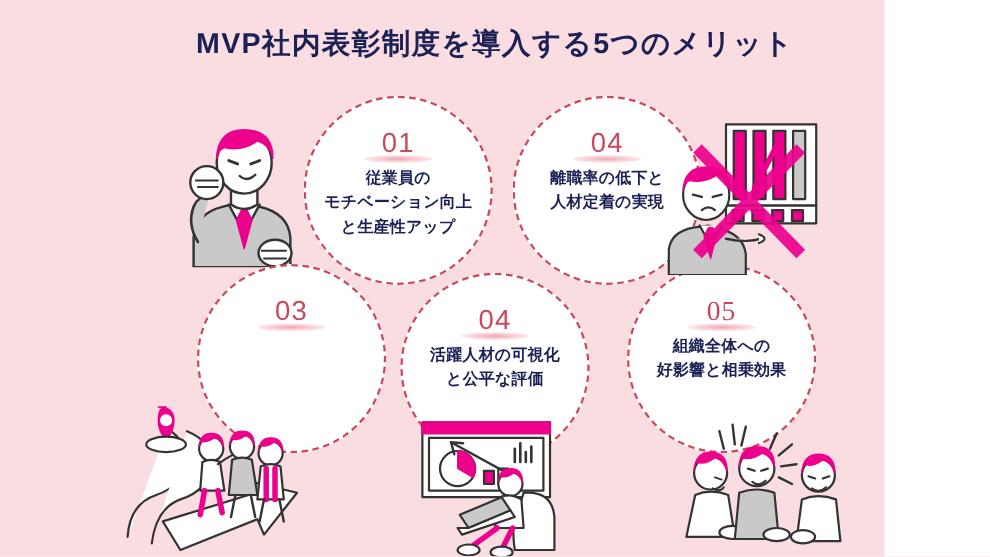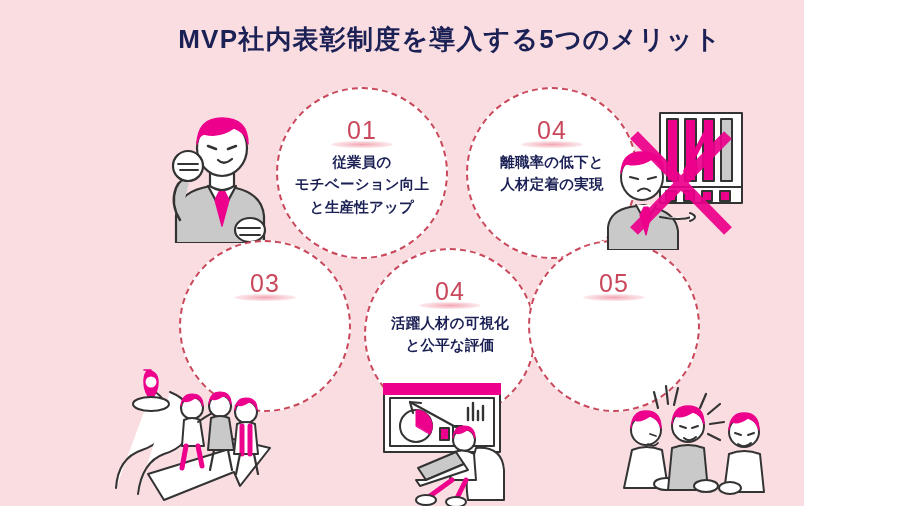--- a/index.html
+++ b/index.html
@@ -89,21 +89,21 @@
     letter-spacing: 0.2px;
     padding: 0 6px;
     white-space: nowrap;
   }
 
   
   #c1 { left: 276px; top: 87px; }
   #c2 { left: 466px; top: 87px; }
   #c3 { left: 179px; top: 240px; align-items: center; }
   #c4 { left: 364px; top: 248px; }
-  #c5 { left: 528px; top: 240px; }
+  #c5 { left: 570px; top: 240px; font-family: Liberation Serif, serif; }
 
   
   .illu {
     position: absolute;
     z-index: 8;
   }
   .illu.behind { z-index: 3; }
 
   #illu1 { left: 158px; top: 108px; width: 130px; height: 135px; }
   #illu2 { left: 600px; top: 105px; width: 150px; height: 145px; }
@@ -327,15 +327,19 @@
       <div>活躍人材の可視化</div>
       <div>と公平な評価</div>
     </div>
   </div>
 
   <div class="circle" id="c5">
     <div class="num-wrap">
       <span class="num-underline"></span>
       <span class="num">05</span>
     </div>
+    <div class="lines">
+      <div>組織全体への</div>
+      <div>好影響と相乗効果</div>
+    </div>
   </div>
 
 </div>
 
 </body></html>

